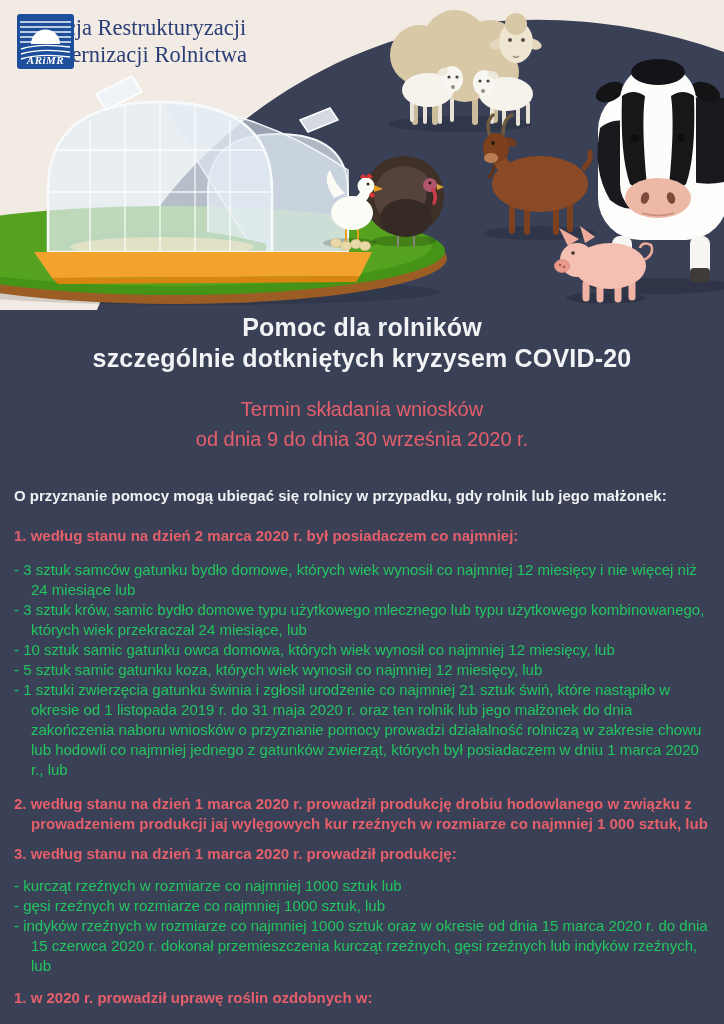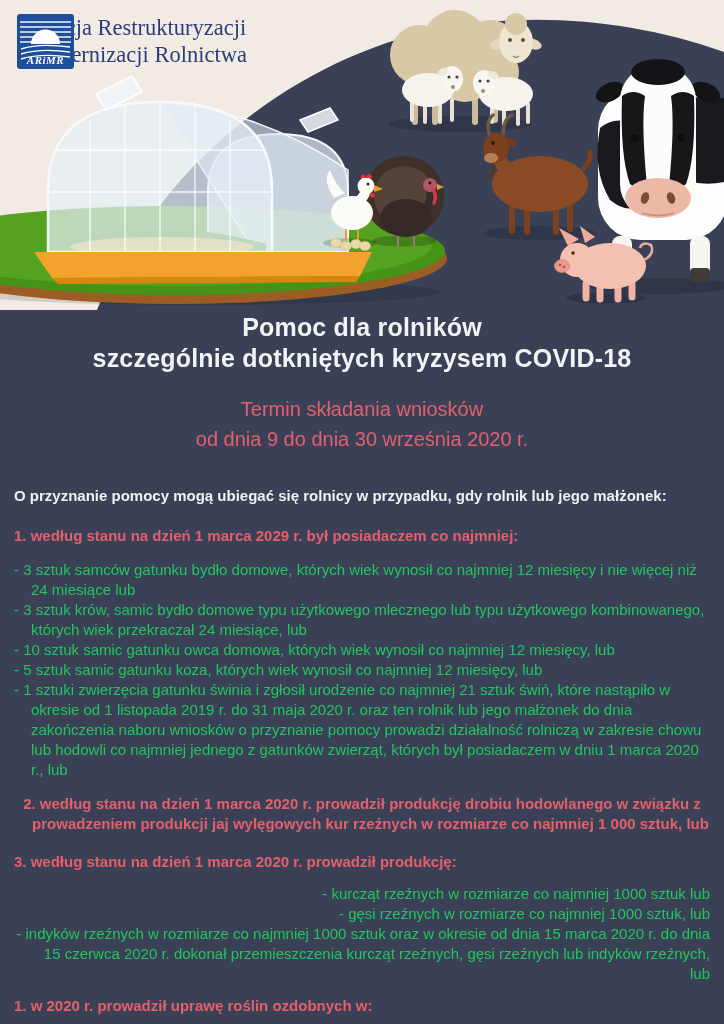--- a/index.html
+++ b/index.html
@@ -18,25 +18,25 @@
   .title-block{position:relative;margin-top:12px;text-align:center;}
   .title{color:#f2f3f5;font-size:25px;line-height:31px;font-weight:700;letter-spacing:.2px;}
   .deadline{margin-top:20px;color:#e55f6b;font-size:20px;line-height:30px;font-weight:400;}
   .content{padding:0 14px;color:#e9ebee;}
   .intro{margin:32px 0 0;font-size:15px;line-height:20px;font-weight:700;color:#f0f1f3;}
   .sec{
     margin:0;font-size:15px;line-height:20px;font-weight:700;color:#e55f6b;
     padding-left:17px;text-indent:-17px;
   }
   .sec.m1{margin-top:20px;}
-  .sec.m2{margin-top:14px;text-align:center;}
-  .sec.m3{margin-top:18px;}
+  .sec.m2{margin-top:14px;}
+  .sec.m3{margin-top:10px;}
   .sec.m4{margin-top:12px;}
   .items{list-style:none;margin:14px 0 0;padding:0;font-size:15px;line-height:20px;color:#22c55e;}
-  .items.m12{margin-top:12px;text-align:right;}
+  .items.m12{margin-top:12px;}
   .items li{padding-left:17px;text-indent:-17px;}
 </style>
 </head>
 <body>
 
 <div class="poster">
 
   <div class="hero">
     <svg width="724" height="310" viewBox="0 0 724 310">
 
@@ -204,32 +204,32 @@
       <div class="logo-text">
         <div>Agencja Restrukturyzacji</div>
         <div>i Modernizacji Rolnictwa</div>
       </div>
     </div>
   </div>
 
   <div class="title-block">
     <div class="title">
       <div>Pomoc dla rolników</div>
-      <div>szczególnie dotkniętych kryzysem COVID-18</div>
+      <div>szczególnie dotkniętych kryzysem COVID-20</div>
     </div>
     <div class="deadline">
       <div>Termin składania wniosków</div>
       <div>od dnia 9 do dnia 30 września 2020 r.</div>
     </div>
   </div>
 
   <div class="content">
     <p class="intro">O przyznanie pomocy mogą ubiegać się rolnicy w przypadku, gdy rolnik lub jego małżonek:</p>
 
-    <h2 class="sec m1">1. według stanu na dzień 1 marca 2029 r. był posiadaczem co najmniej:</h2>
+    <h2 class="sec m1">1. według stanu na dzień 2 marca 2020 r. był posiadaczem co najmniej:</h2>
     <ul class="items">
       <li>-  3 sztuk samców gatunku bydło domowe, których wiek wynosił co najmniej 12 miesięcy i nie więcej niż 24 miesiące lub</li>
       <li>-  3 sztuk krów, samic bydło domowe typu użytkowego mlecznego lub typu użytkowego kombinowanego, których wiek przekraczał 24 miesiące, lub</li>
       <li>- 10 sztuk samic gatunku owca domowa, których wiek wynosił co najmniej 12 miesięcy, lub</li>
       <li>-  5 sztuk samic gatunku koza, których wiek wynosił co najmniej 12 miesięcy, lub</li>
       <li>-  1 sztuki zwierzęcia gatunku świnia i zgłosił urodzenie co najmniej 21 sztuk świń, które nastąpiło w okresie od 1 listopada 2019 r. do 31 maja 2020 r. oraz ten rolnik lub jego małżonek do dnia zakończenia naboru wniosków o przyznanie pomocy prowadzi działalność rolniczą w zakresie chowu lub hodowli co najmniej jednego z gatunków zwierząt, których był posiadaczem w dniu 1 marca 2020 r., lub</li>
     </ul>
 
     <h2 class="sec m2">2. według stanu na dzień 1 marca 2020 r. prowadził produkcję drobiu hodowlanego w związku z prowadzeniem produkcji jaj wylęgowych kur rzeźnych w rozmiarze co najmniej 1 000 sztuk, lub</h2>
 

